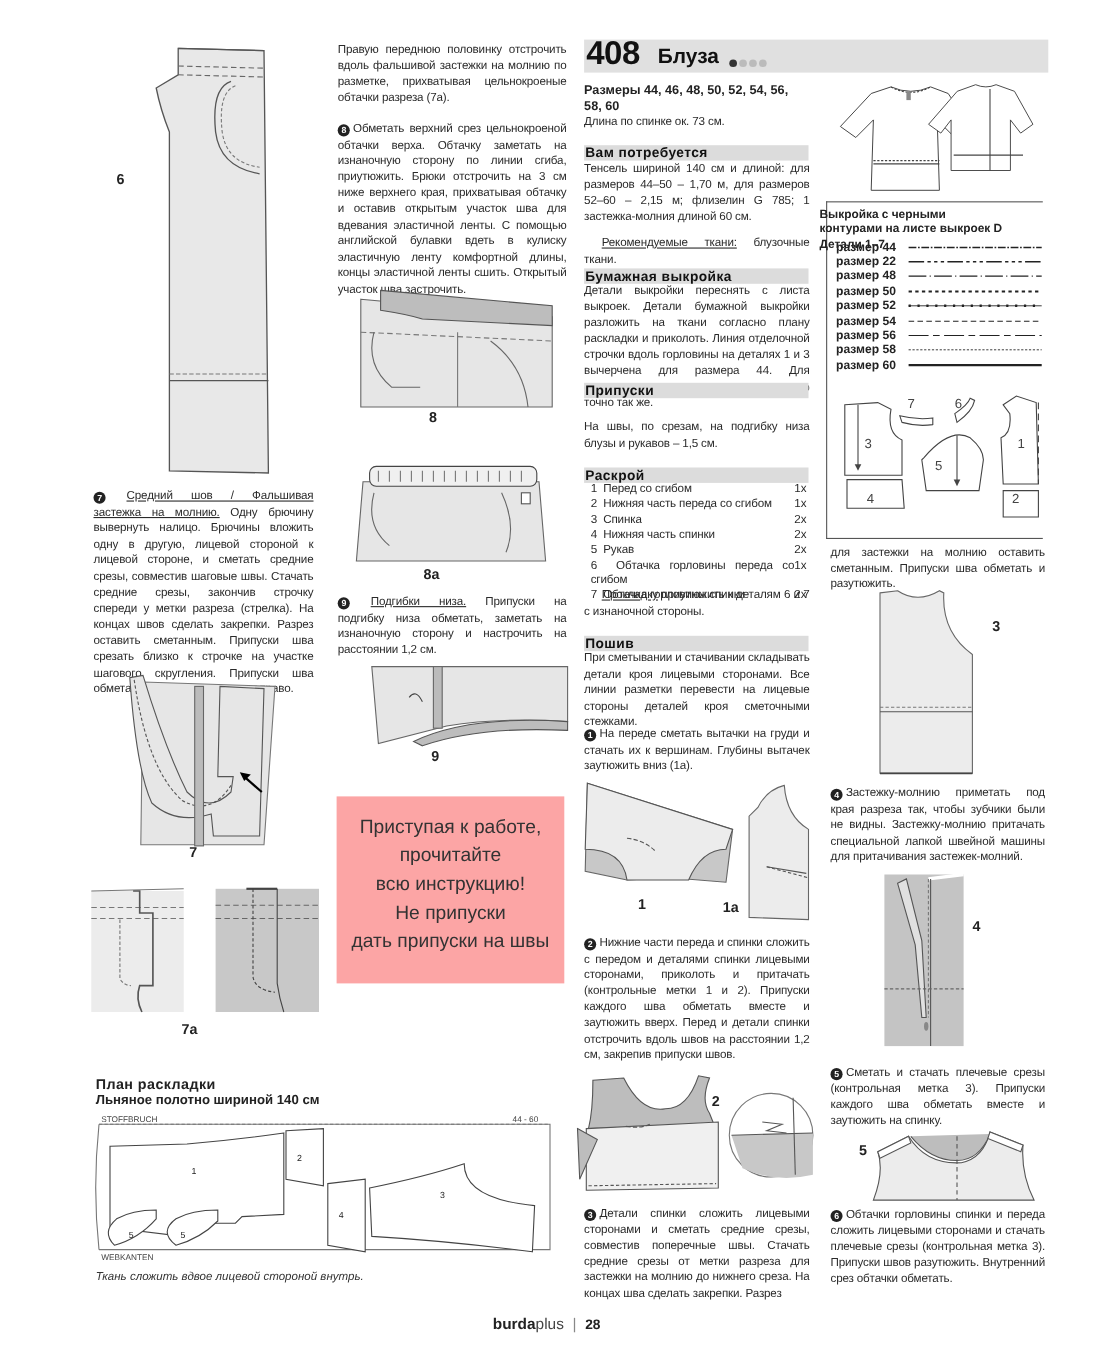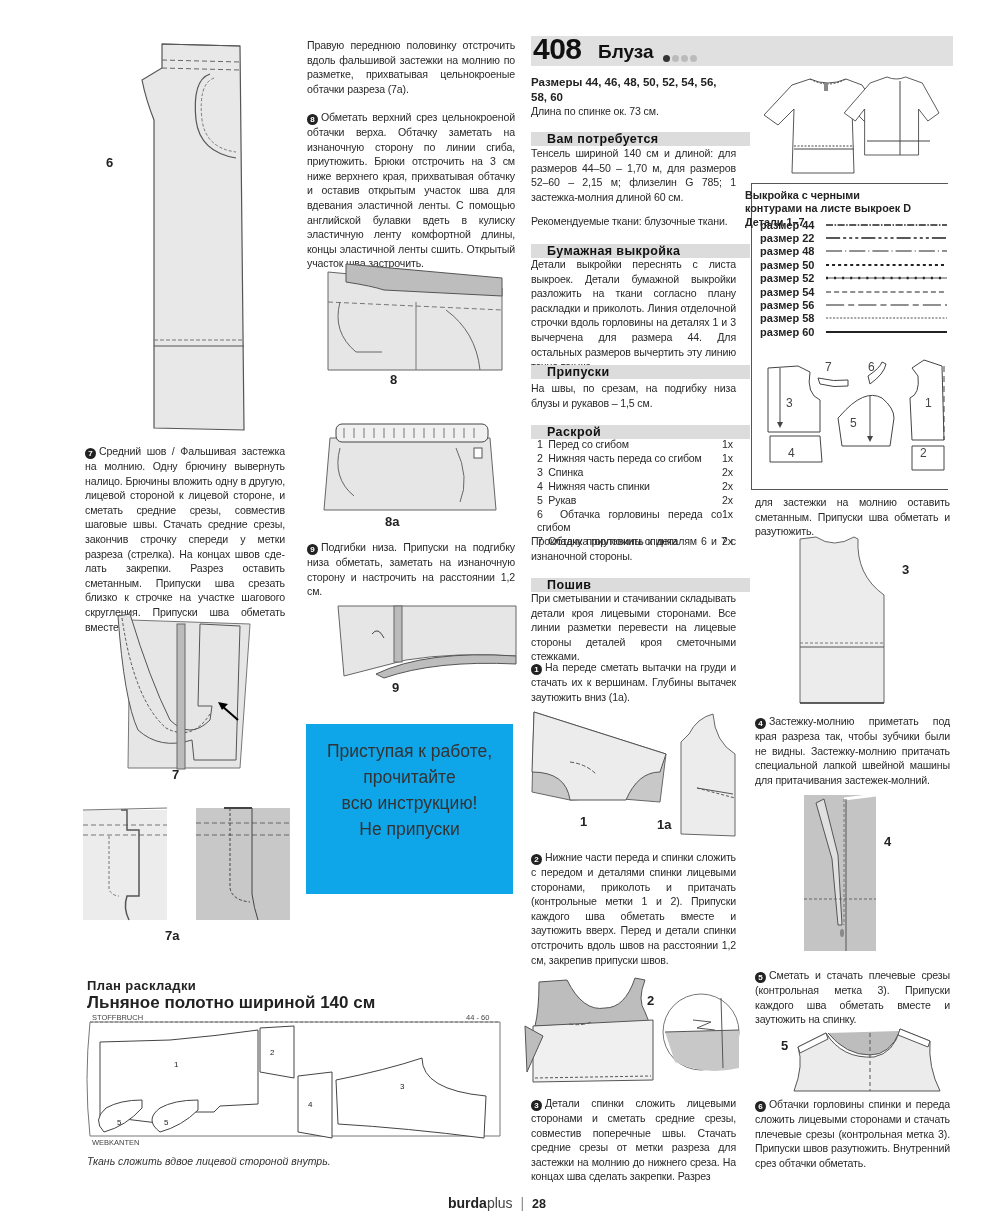--- a/index.html
+++ b/index.html
@@ -1,30 +1,30 @@
 <!DOCTYPE html>
 <html><head>
 <meta charset="utf-8">
 <style>
   html,body{margin:0;padding:0;background:#fff;}
   body{width:999px;height:1230px;position:relative;overflow:hidden;font-family:"Liberation Sans",sans-serif;color:#222;}
   .abs{position:absolute;}
   .txt{font-family:"Liberation Sans",sans-serif;font-size:10.6px;line-height:14.6px;color:#2a2a2a;text-align:justify;font-stretch:condensed;letter-spacing:-0.15px;}
   .num{display:inline-block;width:11px;height:11px;border-radius:50%;background:#222;color:#fff;font-size:8px;line-height:11px;text-align:center;font-weight:bold;margin-right:3px;vertical-align:-1px;}
-  .u{}
+  .u{text-decoration:underline;margin-left:16px;}
   .fig-label{font-weight:bold;font-size:13px;color:#222;}
-  .sec-head{background:#dcdcdc;font-weight:bold;font-size:12.5px;line-height:14px;padding-left:16px;color:#111;letter-spacing:0.4px;}
+  .sec-head{background:#dcdcdc;font-weight:bold;font-size:12.5px;line-height:14px;padding-left:1px;color:#111;letter-spacing:0.4px;}
   .title-bar{background:#e0e0e0;}
   .dots span{display:inline-block;width:7px;height:7px;border-radius:50%;background:#bbb;margin-right:2px;}
   .dots span.on{background:#333;}
   .cut-row{display:flex;justify-content:space-between;padding-left:6px;}
   .legend-row{display:flex;align-items:center;height:13.4px;font-size:11px;font-weight:bold;}
   .legend-row .lab{width:66px;}
   .legend-row svg{flex:1;height:6px;}
-  .notice{background:#0ea5e9;text-align:center;font-size:17.5px;line-height:26px;color:#333;}
+  .notice{background:#fca5a5;text-align:center;font-size:17.5px;line-height:26px;color:#333;}
   svg{overflow:visible;}
 </style>
 </head>
 <body>
 
 <svg class="abs" style="left:140px;top:40px" width="120" height="390" viewBox="0 0 120 390">
   <path d="M22 4 L100 6 L104 390 L14 388 L14 80 Q6 60 2 40 L22 28 Z" fill="#e8e8e8" stroke="#555" stroke-width="1.2"></path>
   <path d="M22 4 L100 6" stroke="#555" stroke-width="1" fill="none"></path>
   <line x1="22" y1="20" x2="100" y2="22" stroke="#666" stroke-dasharray="5 3"></line>
   <line x1="22" y1="28" x2="100" y2="30" stroke="#666" stroke-dasharray="5 3"></line>
@@ -103,24 +103,25 @@
   <path d="M40 70 Q90 46 180 52 L180 60 Q100 56 48 74 Z" fill="#bdbdbd" stroke="#555"></path>
   <path d="M36 30 Q42 22 48 34" fill="none" stroke="#444"></path>
 </svg>
 <div class="abs fig-label" style="left:392px;top:680px">9</div>
 
 <div class="abs notice" style="left:306px;top:724px;width:207px;height:170px;padding-top:14px;box-sizing:border-box">
   <div>Приступая к работе,</div>
   <div>прочитайте</div>
   <div>всю инструкцию!</div>
   <div>Не припуски</div>
+  <div>дать припуски на швы</div>
 </div>
 
 <div class="abs" style="left:87px;top:978px;font-weight:bold;font-size:13px;letter-spacing:0.4px">План раскладки</div>
-<div class="abs" style="left:87px;top:993px;font-weight:bold;font-size:17px">Льняное полотно шириной 140 см</div>
+<div class="abs" style="left:87px;top:993px;font-weight:bold;font-size:12px">Льняное полотно шириной 140 см</div>
 <div class="abs" style="left:92px;top:1013px;font-size:7.5px;color:#444">STOFFBRUCH</div>
 <div class="abs" style="left:466px;top:1013px;font-size:7.5px;color:#444">44 - 60</div>
 <svg class="abs" style="left:86px;top:1020px" width="414" height="120" viewBox="0 0 414 120">
   <line x1="4" y1="2" x2="414" y2="2" stroke="#777" stroke-dasharray="3 2"></line>
   <path d="M4 2 L414 2 L414 116 L4 116" fill="none" stroke="#777"></path>
   <path d="M4 2 Q-2 60 4 116" fill="none" stroke="#777"></path>
   <path d="M14 22 L84 20 Q130 16 172 10 L172 84 L134 86 L128 92 L108 92 L102 88 Q80 90 80 104 L14 96 Z" fill="#fff" stroke="#444"></path>
   <path d="M174 8 L208 6 L208 58 L174 52 Z" fill="#fff" stroke="#444"></path>
   <path d="M212 56 L246 52 L246 118 L212 112 Z" fill="#fff" stroke="#444"></path>
   <path d="M250 60 Q300 50 336 38 Q336 70 400 76 L398 118 Q320 108 252 104 Z" fill="#fff" stroke="#444"></path>
@@ -151,21 +152,21 @@
 
 <div class="abs sec-head" style="left:531px;top:132px;width:203px">Вам потребуется</div>
 <div class="abs txt" style="left:531px;top:146px;width:205px">Тенсель шириной 140 см и длиной: для раз­меров 44–50 – 1,70 м, для размеров 52–60 – 2,15 м; флизелин G 785; 1 застежка-молния длиной 60 см.</div>
 <div class="abs txt" style="left:531px;top:214px;width:205px">
   <span class="u">Рекомендуемые ткани:</span><span> блузочные ткани.</span>
 </div>
 
 <div class="abs sec-head" style="left:531px;top:244px;width:203px">Бумажная выкройка</div>
 <div class="abs txt" style="left:531px;top:257px;width:205px">Детали выкройки переснять с листа выкроек. Детали бумажной выкройки разложить на ткани согласно плану раскладки и приколоть. Линия отделочной строчки вдоль горловины на деталях 1 и 3 вычерчена для размера 44. Для остальных размеров вычертить эту линию точно так же.</div>
 
-<div class="abs sec-head" style="left:531px;top:365px;width:203px">Припуски</div>
+<div class="abs sec-head" style="left:531px;top:348px;width:203px">Припуски</div>
 <div class="abs txt" style="left:531px;top:381px;width:205px">На швы, по срезам, на подгибку низа блузы и рукавов – 1,5 см.</div>
 
 <div class="abs sec-head" style="left:531px;top:425px;width:203px">Раскрой</div>
 <div class="abs txt" style="left:531px;top:438px;width:202px;line-height:13.9px">
   <div class="cut-row">
       <span><span>1</span>&nbsp; <span>Перед со сгибом</span></span>
       <span>1x</span>
     </div>
   <div class="cut-row">
       <span><span>2</span>&nbsp; <span>Нижняя часть переда со сгибом</span></span>

